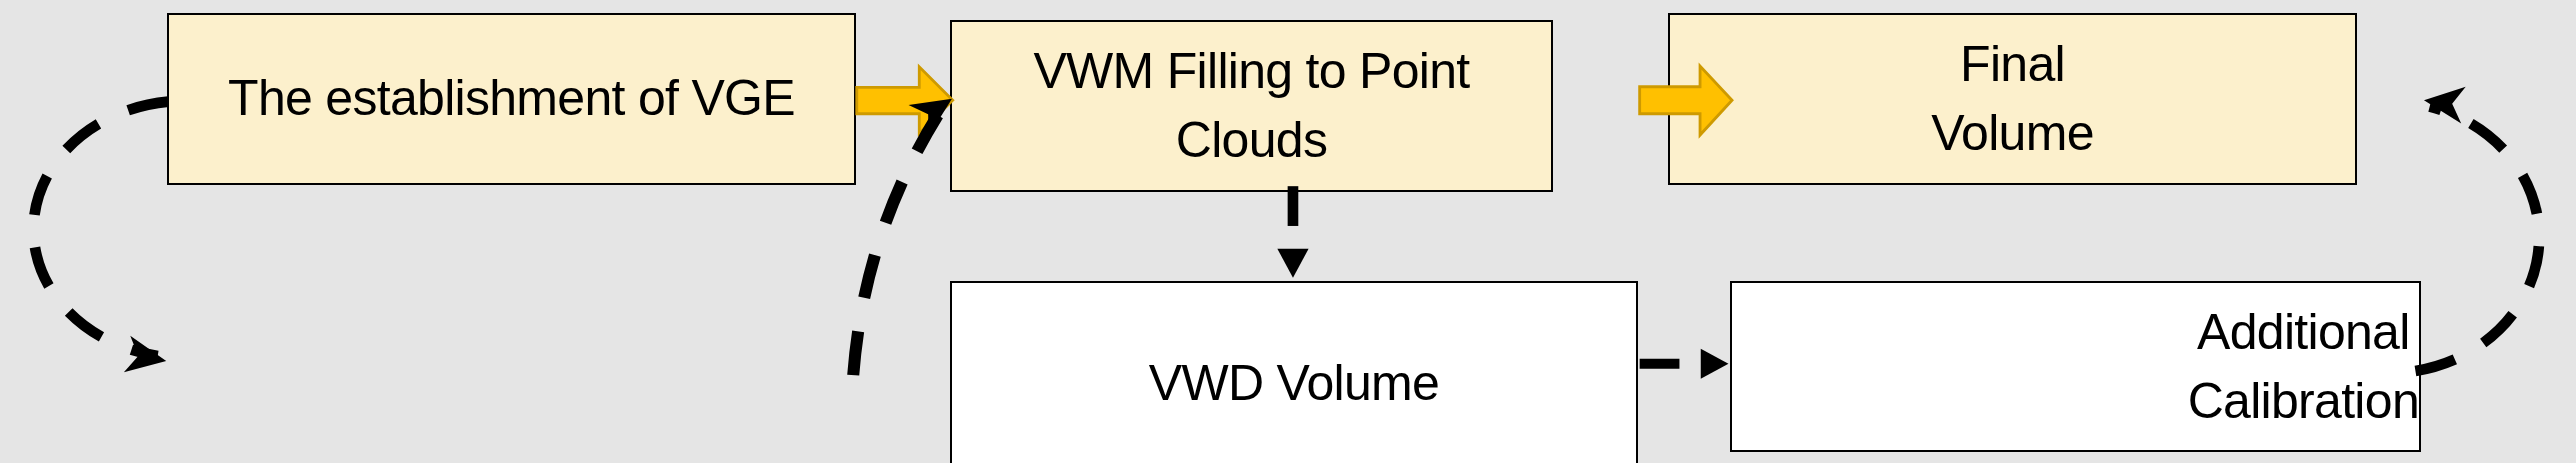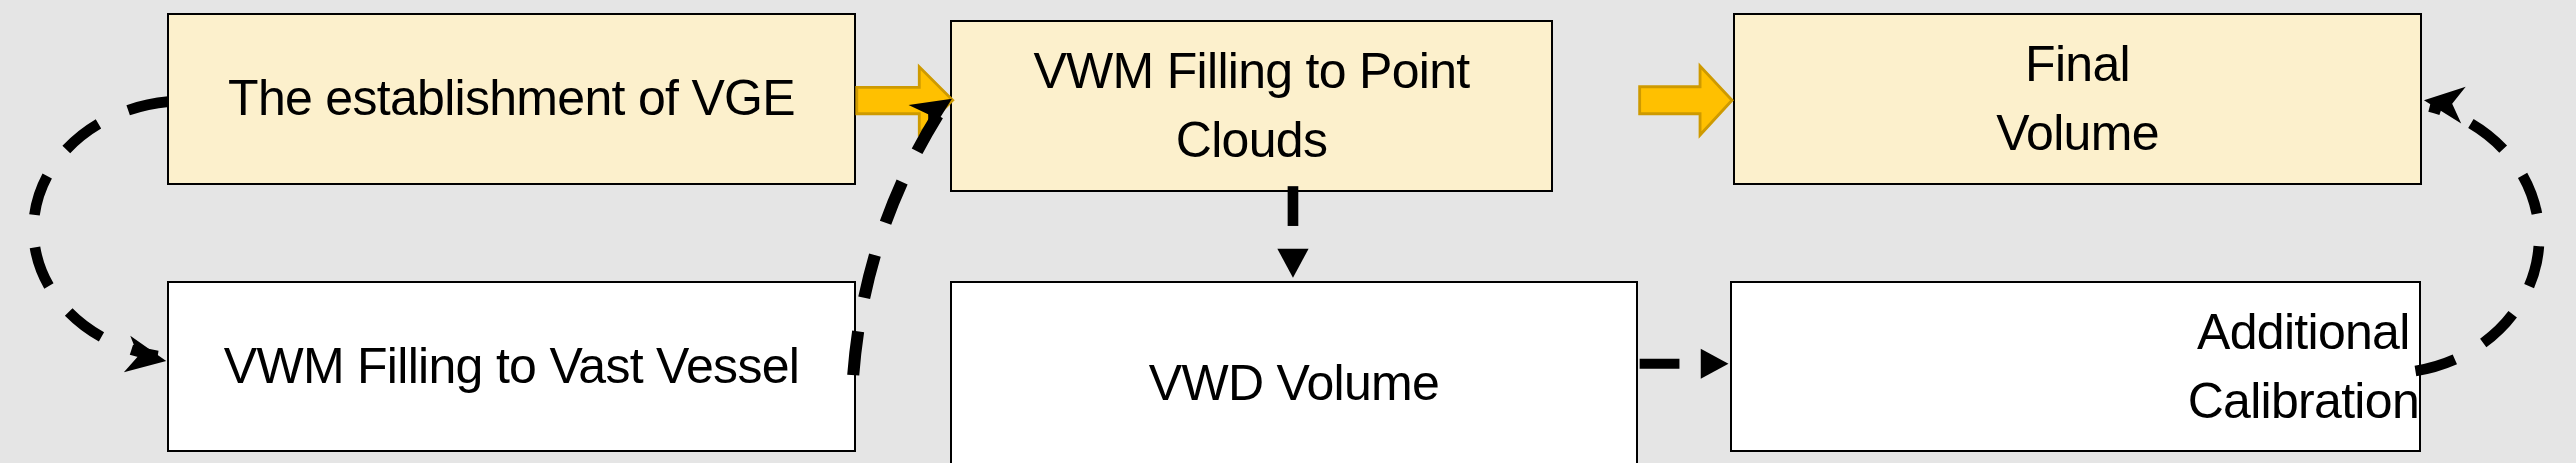--- a/index.html
+++ b/index.html
@@ -28,21 +28,21 @@
     letter-spacing: -0.7px;
     color: #000000;
     white-space: pre-line;
   }
   .node.highlight { background: #FCF0CC; }
   .node.plain     { background: #FFFFFF; }
 
   
   #node-1 { left: 167px;  top: 12.8px; width: 689px; height: 172px; }
   #node-2 { left: 950px; top: 20px; width: 603px; height: 172px; }
-  #node-3 { left: 1733px; top: 12.8px; width: 689px; height: 172px; }
+  #node-3 { left: 1668px; top: 12.8px; width: 689px; height: 172px; }
   
   #node-4 { left: 167px;  top: 281px; width: 689px; height: 171px; }
   #node-5 { left: 950px; top: 281px; width: 688px; height: 205px; }
   #node-6 { left: 1730px; top: 281px; width: 691px; height: 171px; justify-content: flex-end; }
 
   #connector-layer {
     position: absolute;
     left: 0; top: 0;
     width: 2576px;
     height: 464px;
@@ -60,23 +60,20 @@
 
   <div id="node-2" class="node highlight">
     <span>VWM Filling to Point Clouds</span>
   </div>
 
   <div id="node-3" class="node highlight">
     <span>Final
 Volume</span>
   </div>
 
-  <div id="node-4" class="node plain">
-    <span>VWM Filling to Vast Vessel</span>
-  </div>
 
   <div id="node-5" class="node plain">
     <span>VWD Volume</span>
   </div>
 
   <div id="node-6" class="node plain">
     <span>Additional
 Calibration</span>
   </div>
 

